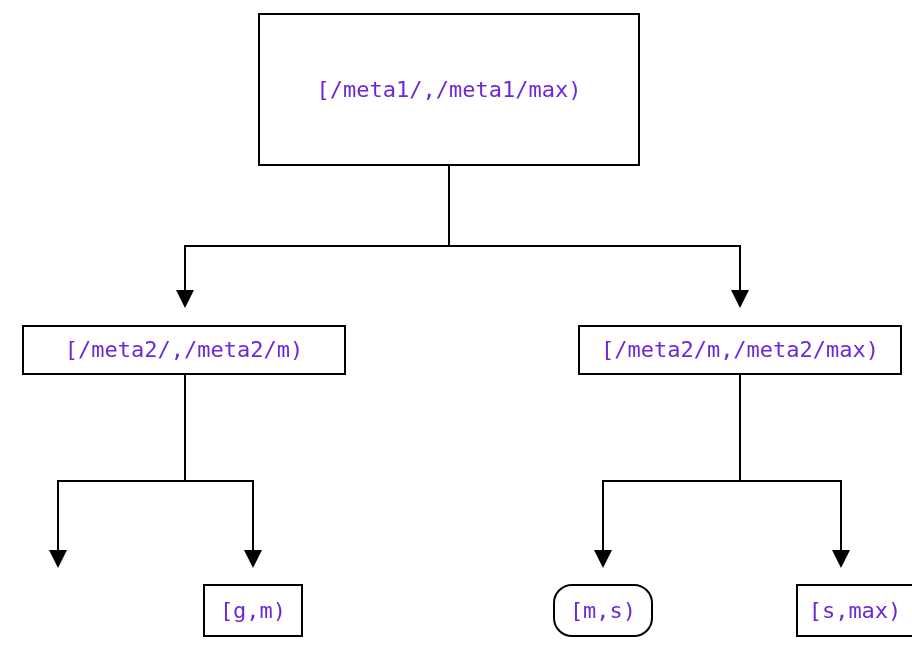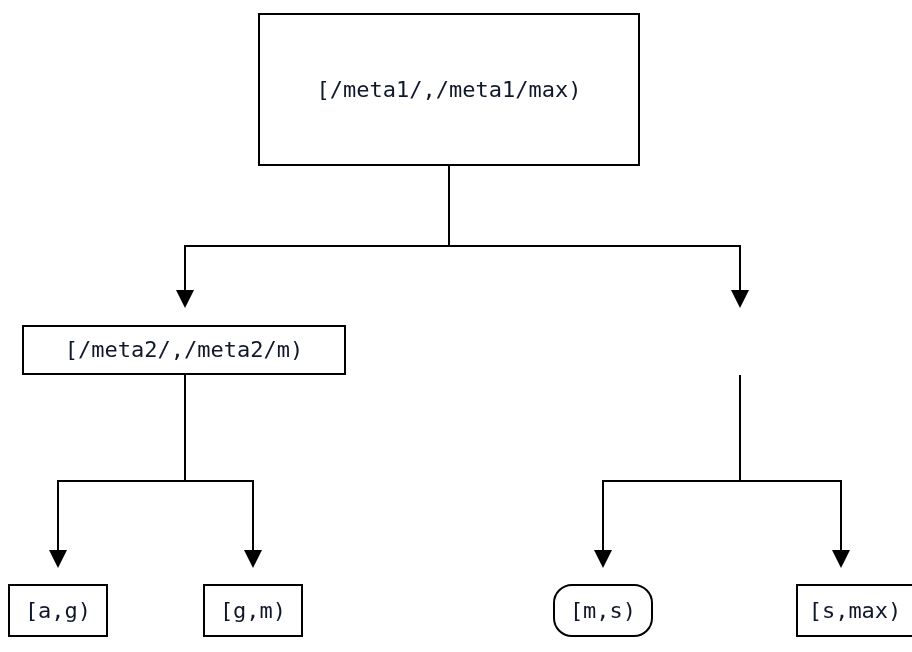--- a/index.html
+++ b/index.html
@@ -26,21 +26,21 @@
     position: absolute;
     box-sizing: border-box;
     border: 2px solid #000000;
     background: #ffffff;
     display: flex;
     align-items: center;
     justify-content: center;
   }
   .node-label {
     font-size: 22px;
-    color: #0f172a;
+    color: #6d28d9;
     white-space: pre;
     line-height: 1;
   }
   .node-root      { left: 258px; top: 13px;  width: 382px; height: 153px; }
   .node-mid-left  { left: 22px;  top: 325px; width: 324px; height: 50px; }
   .node-mid-right { left: 578px; top: 325px; width: 324px; height: 50px; }
   .node-leaf-ag   { left: 8px;   top: 584px; width: 100px; height: 53px; }
   .node-leaf-gm   { left: 203px; top: 584px; width: 100px; height: 53px; }
   .node-leaf-ms   { left: 553px; top: 584px; width: 100px; height: 53px; border-radius: 19px; }
   .node-leaf-smax { left: 777px; top: 584px; width: 118px; height: 53px; margin-left: 19px; }
@@ -84,24 +84,24 @@
   </svg>
 
   <div class="node node-root">
     <span class="node-label">[/meta1/,/meta1/max)</span>
   </div>
 
   <div class="node node-mid-left">
     <span class="node-label">[/meta2/,/meta2/m)</span>
   </div>
 
+  <div class="node node-mid-right">
+    <span class="node-label">[/meta2/m,/meta2/max)</span>
+  </div>
 
-  <div class="node node-leaf-ag">
-    <span class="node-label">[a,g)</span>
-  </div>
 
   <div class="node node-leaf-gm">
     <span class="node-label">[g,m)</span>
   </div>
 
   <div class="node node-leaf-ms">
     <span class="node-label">[m,s)</span>
   </div>
 
   <div class="node node-leaf-smax">

